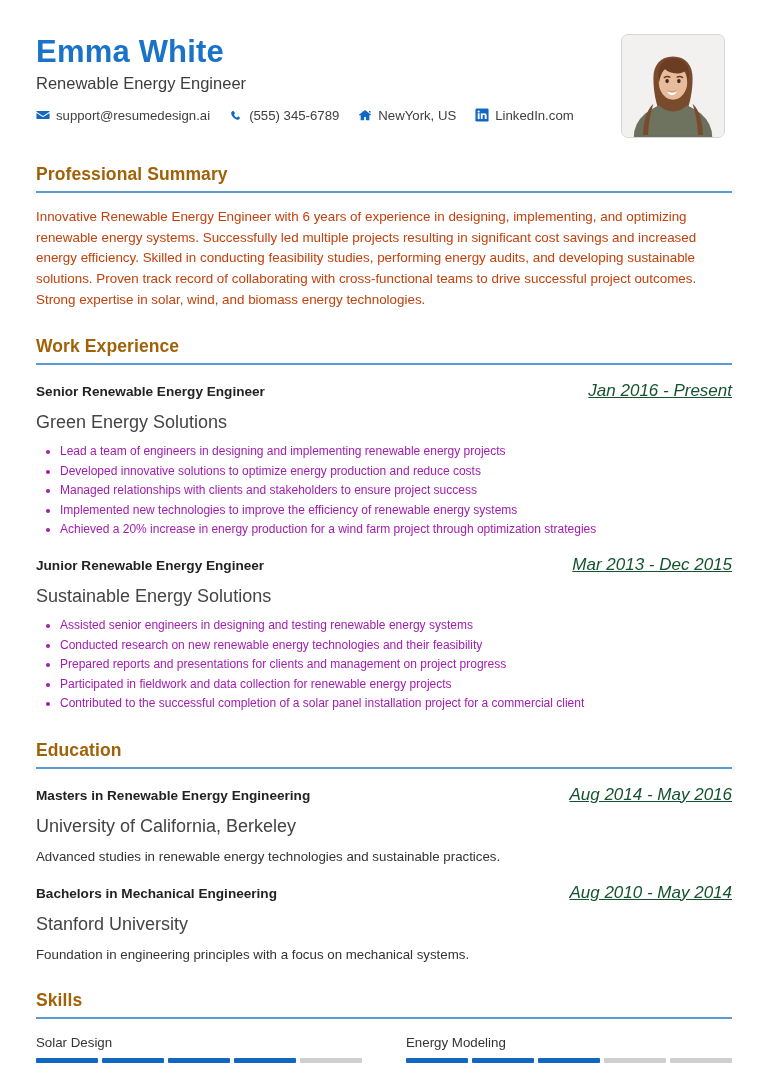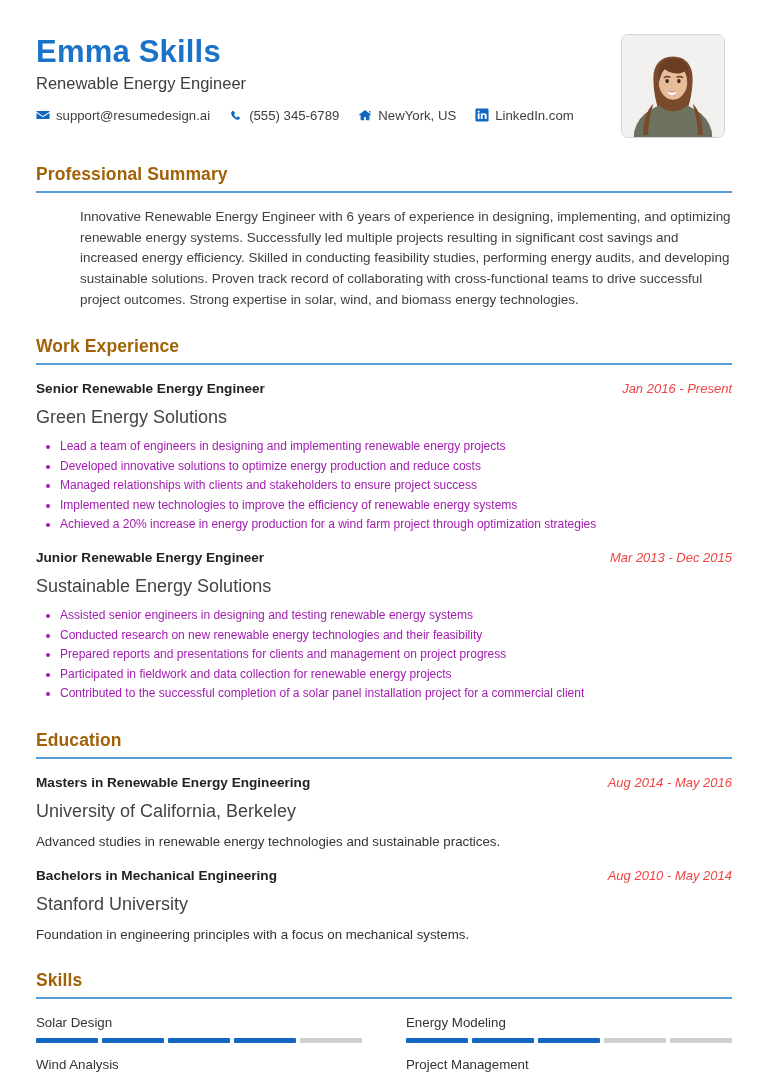--- a/index.html
+++ b/index.html
@@ -88,43 +88,43 @@
   .section-rule {
     height: 2px;
     background: #5b9bd5;
     margin-top: 6px;
   }
 
   .summary-text {
     margin-top: 14px;
     font-size: 13.4px;
     line-height: 1.54;
-    color: #404040;
+    color: #c2410c;
     text-align: left;
-    margin-left: 44px;
   }
 
   
   .entry { margin-top: 16px; }
   .entry-head {
     display: flex;
     align-items: baseline;
     justify-content: space-between;
     gap: 18px;
   }
   .entry-title {
     font-size: 13.6px;
     font-weight: bold;
     color: #222222;
   }
   .entry-date {
-    font-size: 13px;
+    font-size: 17px;
     font-style: italic;
-    color: #ef4444;
+    color: #14532d;
     white-space: nowrap;
+    text-decoration: underline;
   }
   .entry-org {
     font-size: 18px;
     color: #444444;
     margin-top: 11px;
   }
   .bullets {
     margin-top: 9px;
     padding-left: 24px;
   }
@@ -166,21 +166,21 @@
   }
   .seg.on { background: #1267c0; }
 </style>
 </head>
 <body>
 
 <div class="page">
 
   <div class="header">
     <div class="header-left">
-      <div class="full-name">Emma Skills</div>
+      <div class="full-name">Emma White</div>
       <div class="job-title">Renewable Energy Engineer</div>
 
       <div class="contact-row">
 
         <div class="contact-item">
           <span class="ico">
             <svg width="14" height="14" viewBox="0 0 16 16">
                 <path fill="#1267c0" d="M1 3.5h14c.3 0 .5.2.5.5v.3L8 9.2.5 4.3V4c0-.3.2-.5.5-.5zM.5 5.6l7.2 4.7c.2.1.4.1.6 0l7.2-4.7V12c0 .3-.2.5-.5.5H1c-.3 0-.5-.2-.5-.5V5.6z"></path>
               </svg>
           </span>

